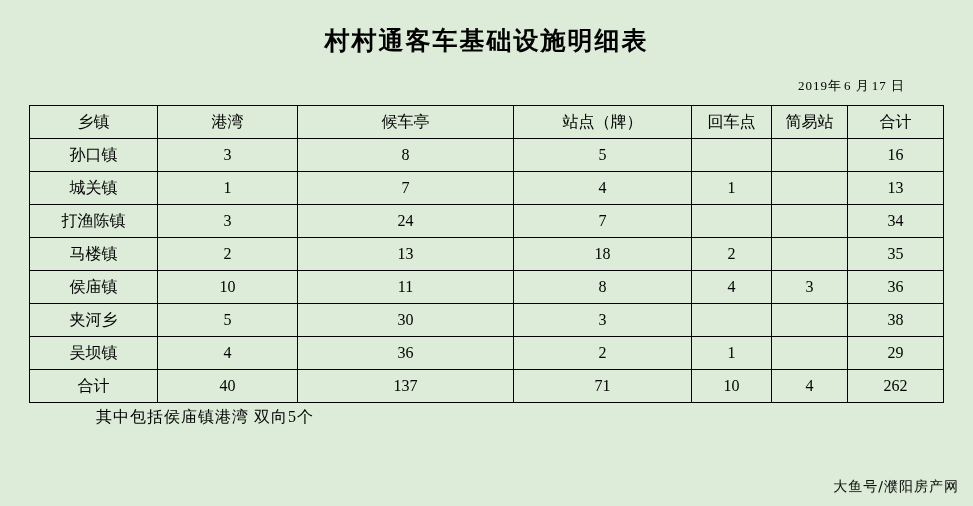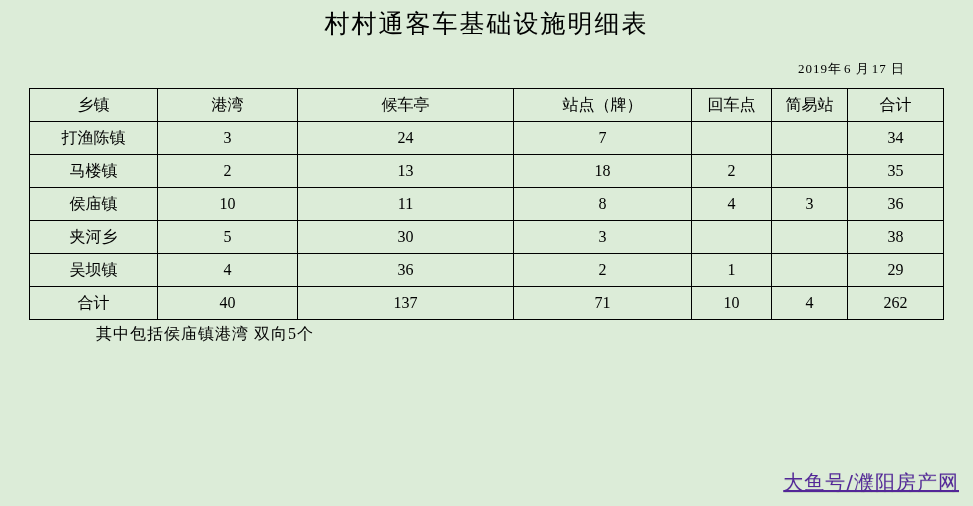--- a/index.html
+++ b/index.html
@@ -17,23 +17,23 @@
   }
   .page {
     width: 973px;
     height: 506px;
     position: relative;
     box-sizing: border-box;
   }
   .title {
     text-align: center;
     font-size: 25px;
-    font-weight: normal;
+    font-weight: bold;
     letter-spacing: 2px;
-    padding-top: 7px;
+    padding-top: 24px;
     font-family: "DejaVu Serif", "Liberation Serif", serif;
   }
   .date-row {
     display: flex;
     justify-content: flex-end;
     padding-right: 68px;
     margin-top: 20px;
     font-size: 13px;
     margin-left: 20px;
   }
@@ -70,27 +70,26 @@
   .note {
     margin-top: 4px;
     padding-left: 96px;
     font-size: 16px;
     letter-spacing: 1px;
   }
   .watermark {
     position: absolute;
     right: 14px;
     bottom: 10px;
-    font-size: 20px;
-    color: #4c1d95;
+    font-size: 14px;
+    color: #000000;
     opacity: 0.95;
     letter-spacing: 1px;
     font-family: "DejaVu Sans", "Liberation Sans", sans-serif;
     text-shadow: 0 1px 1px rgba(0,0,0,0.10);
-    text-decoration: underline;
   }
 </style>
 </head>
 <body>
 
 <div class="page">
 
   <div class="title">村村通客车基础设施明细表</div>
 
   <div class="date-row">
@@ -115,20 +114,38 @@
         <td>港湾</td>
         <td>候车亭</td>
         <td>站点（牌）</td>
         <td>回车点</td>
         <td>简易站</td>
         <td>合计</td>
       </tr>
     </thead>
     <tbody>
       <tr>
+        <td>孙口镇</td>
+        <td>3</td>
+        <td>8</td>
+        <td>5</td>
+        <td></td>
+        <td></td>
+        <td>16</td>
+      </tr>
+      <tr>
+        <td>城关镇</td>
+        <td>1</td>
+        <td>7</td>
+        <td>4</td>
+        <td>1</td>
+        <td></td>
+        <td>13</td>
+      </tr>
+      <tr>
         <td>打渔陈镇</td>
         <td>3</td>
         <td>24</td>
         <td>7</td>
         <td></td>
         <td></td>
         <td>34</td>
       </tr>
       <tr>
         <td>马楼镇</td>

